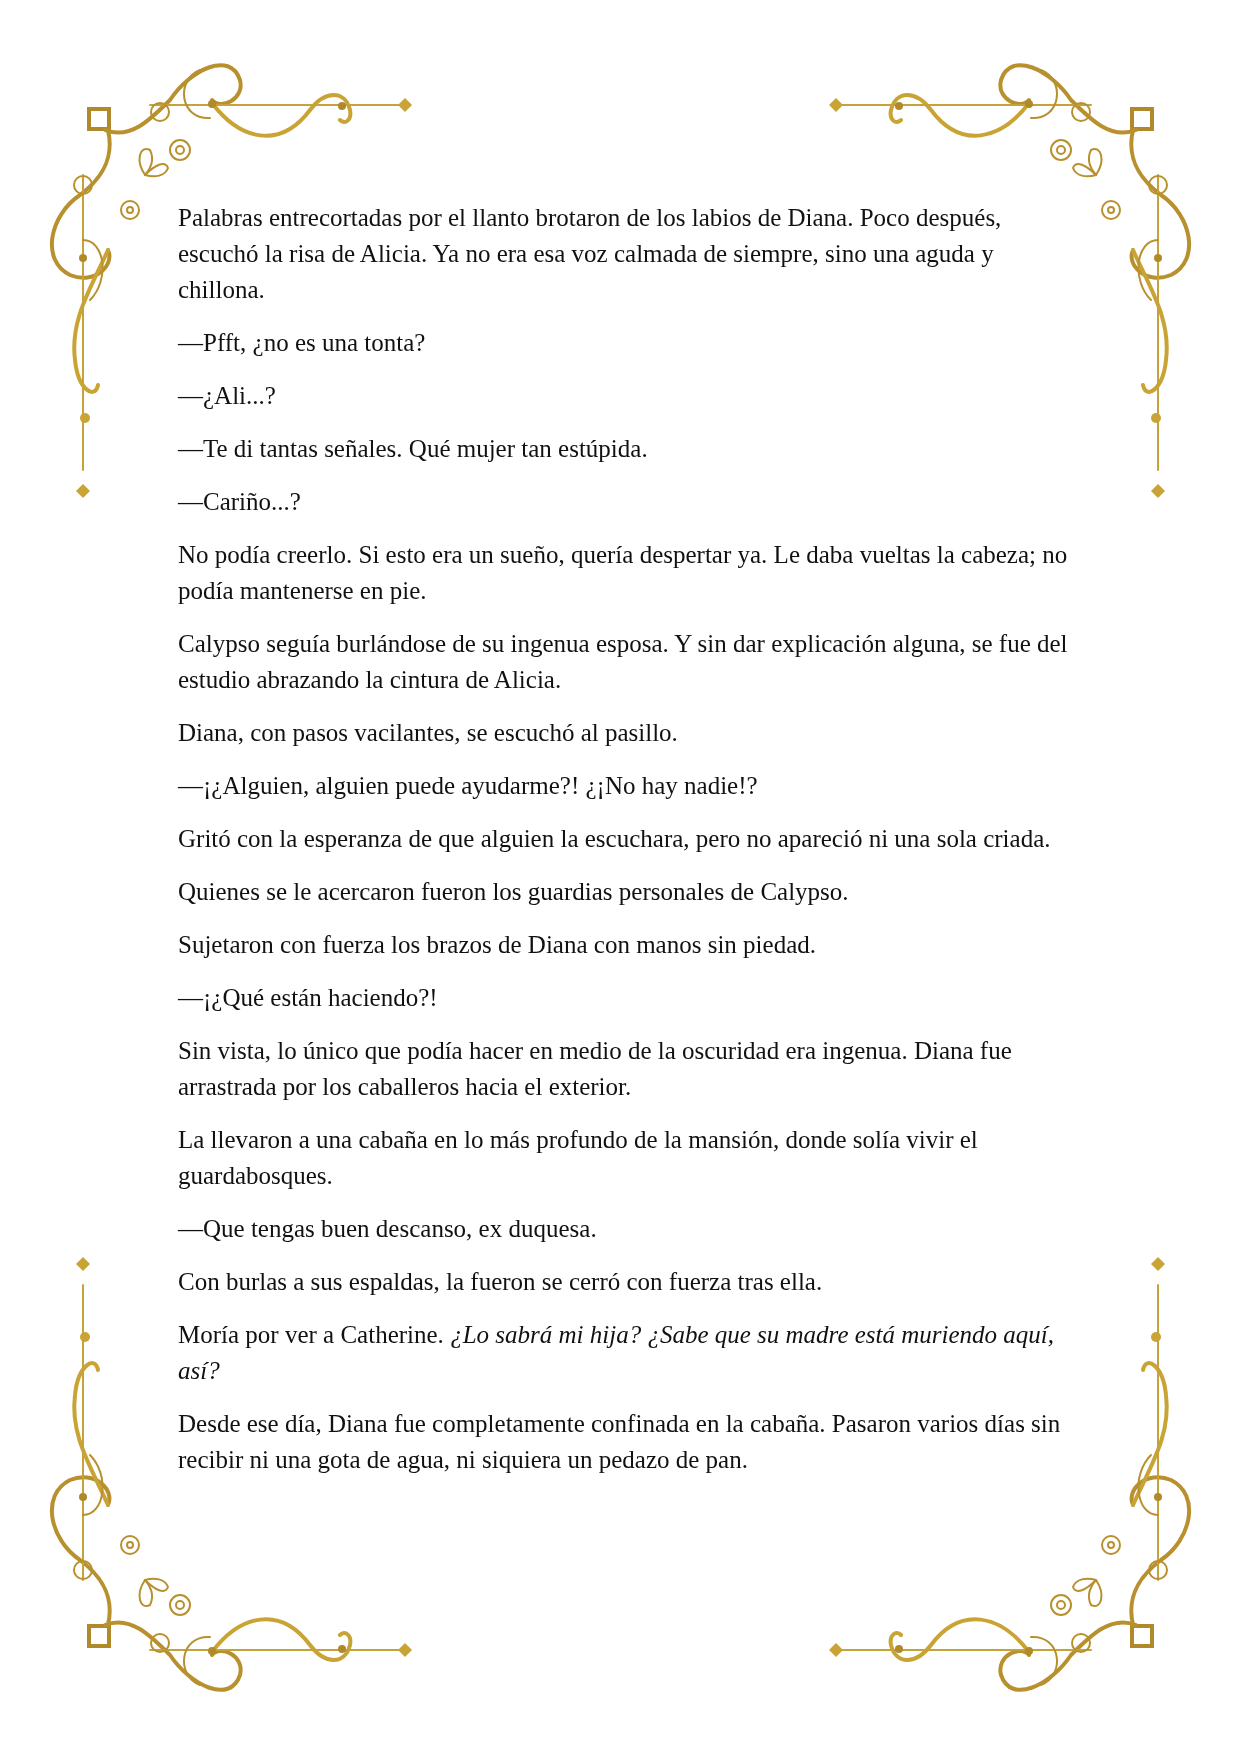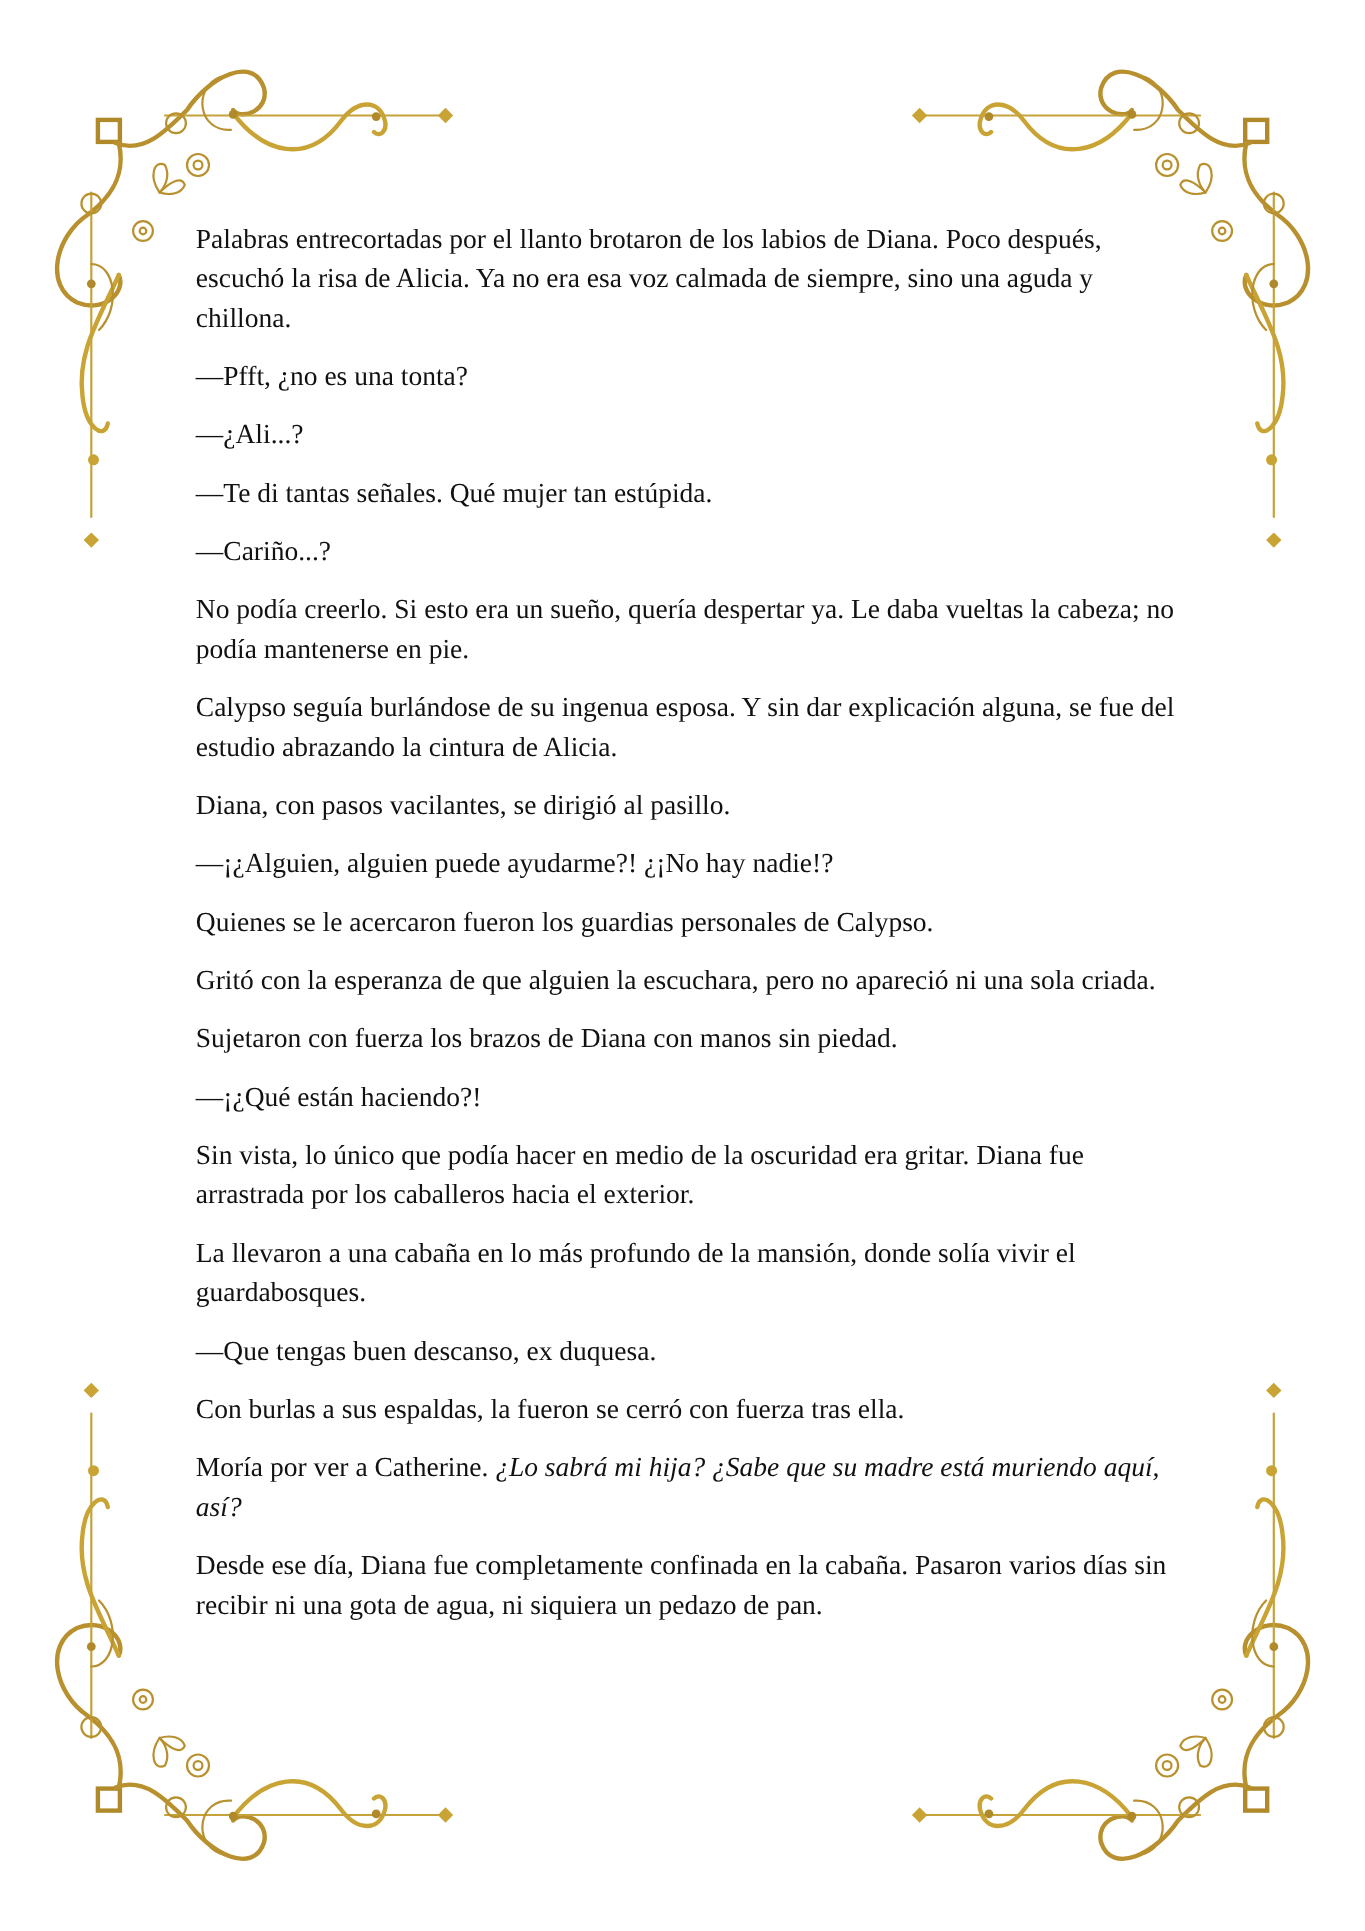--- a/index.html
+++ b/index.html
@@ -93,27 +93,27 @@
   </svg>
 
   <div class="content">
     <p>Palabras entrecortadas por el llanto brotaron de los labios de Diana. Poco después, escuchó la risa de Alicia. Ya no era esa voz calmada de siempre, sino una aguda y chillona.</p>
     <p>—Pfft, ¿no es una tonta?</p>
     <p>—¿Ali...?</p>
     <p>—Te di tantas señales. Qué mujer tan estúpida.</p>
     <p>—Cariño...?</p>
     <p>No podía creerlo. Si esto era un sueño, quería despertar ya. Le daba vueltas la cabeza; no podía mantenerse en pie.</p>
     <p>Calypso seguía burlándose de su ingenua esposa. Y sin dar explicación alguna, se fue del estudio abrazando la cintura de Alicia.</p>
-    <p>Diana, con pasos vacilantes, se dirigió al pasillo.</p>
+    <p>Diana, con pasos vacilantes, se escuchó al pasillo.</p>
     <p>—¡¿Alguien, alguien puede ayudarme?! ¿¡No hay nadie!?</p>
+    <p>Gritó con la esperanza de que alguien la escuchara, pero no apareció ni una sola criada.</p>
     <p>Quienes se le acercaron fueron los guardias personales de Calypso.</p>
-    <p>Gritó con la esperanza de que alguien la escuchara, pero no apareció ni una sola criada.</p>
     <p>Sujetaron con fuerza los brazos de Diana con manos sin piedad.</p>
     <p>—¡¿Qué están haciendo?!</p>
-    <p>Sin vista, lo único que podía hacer en medio de la oscuridad era gritar. Diana fue arrastrada por los caballeros hacia el exterior.</p>
+    <p>Sin vista, lo único que podía hacer en medio de la oscuridad era ingenua. Diana fue arrastrada por los caballeros hacia el exterior.</p>
     <p>La llevaron a una cabaña en lo más profundo de la mansión, donde solía vivir el guardabosques.</p>
     <p>—Que tengas buen descanso, ex duquesa.</p>
     <p>Con burlas a sus espaldas, la fueron se cerró con fuerza tras ella.</p>
     <p><span>Moría por ver a Catherine. </span><span class="it">¿Lo sabrá mi hija? ¿Sabe que su madre está muriendo aquí, así?</span></p>
     <p>Desde ese día, Diana fue completamente confinada en la cabaña. Pasaron varios días sin recibir ni una gota de agua, ni siquiera un pedazo de pan.</p>
   </div>
 
 </div>
 
 </body></html>

